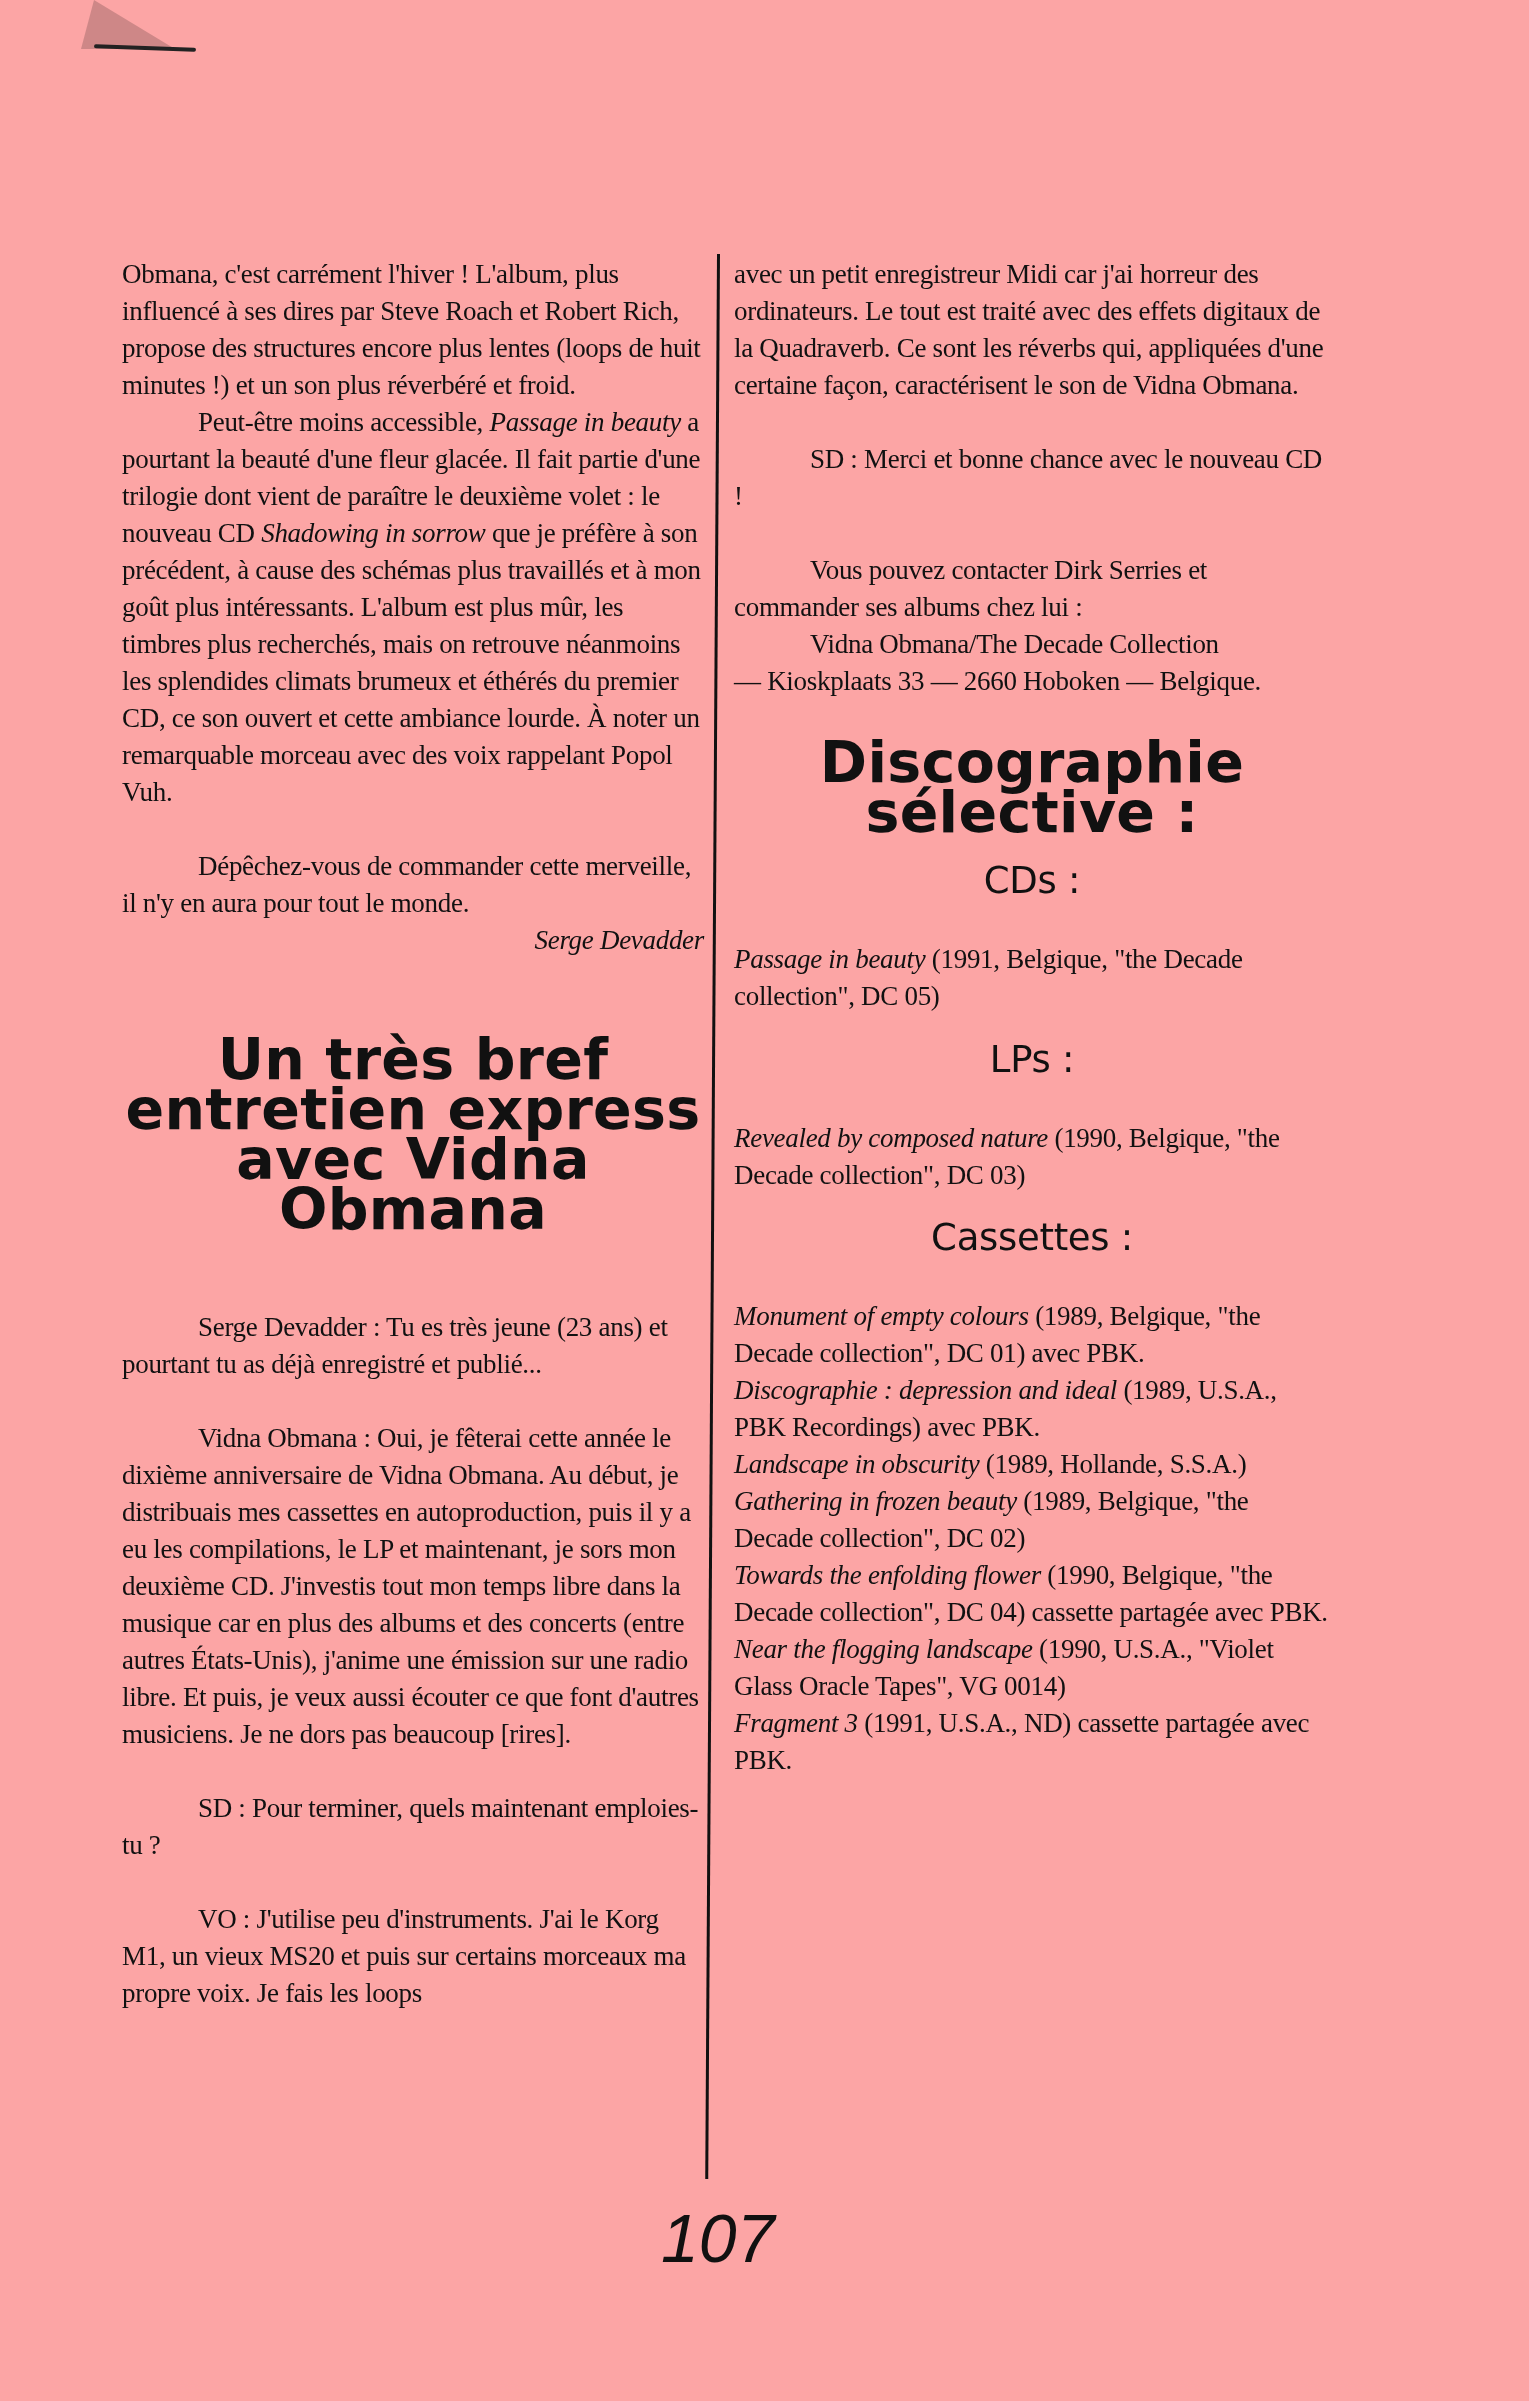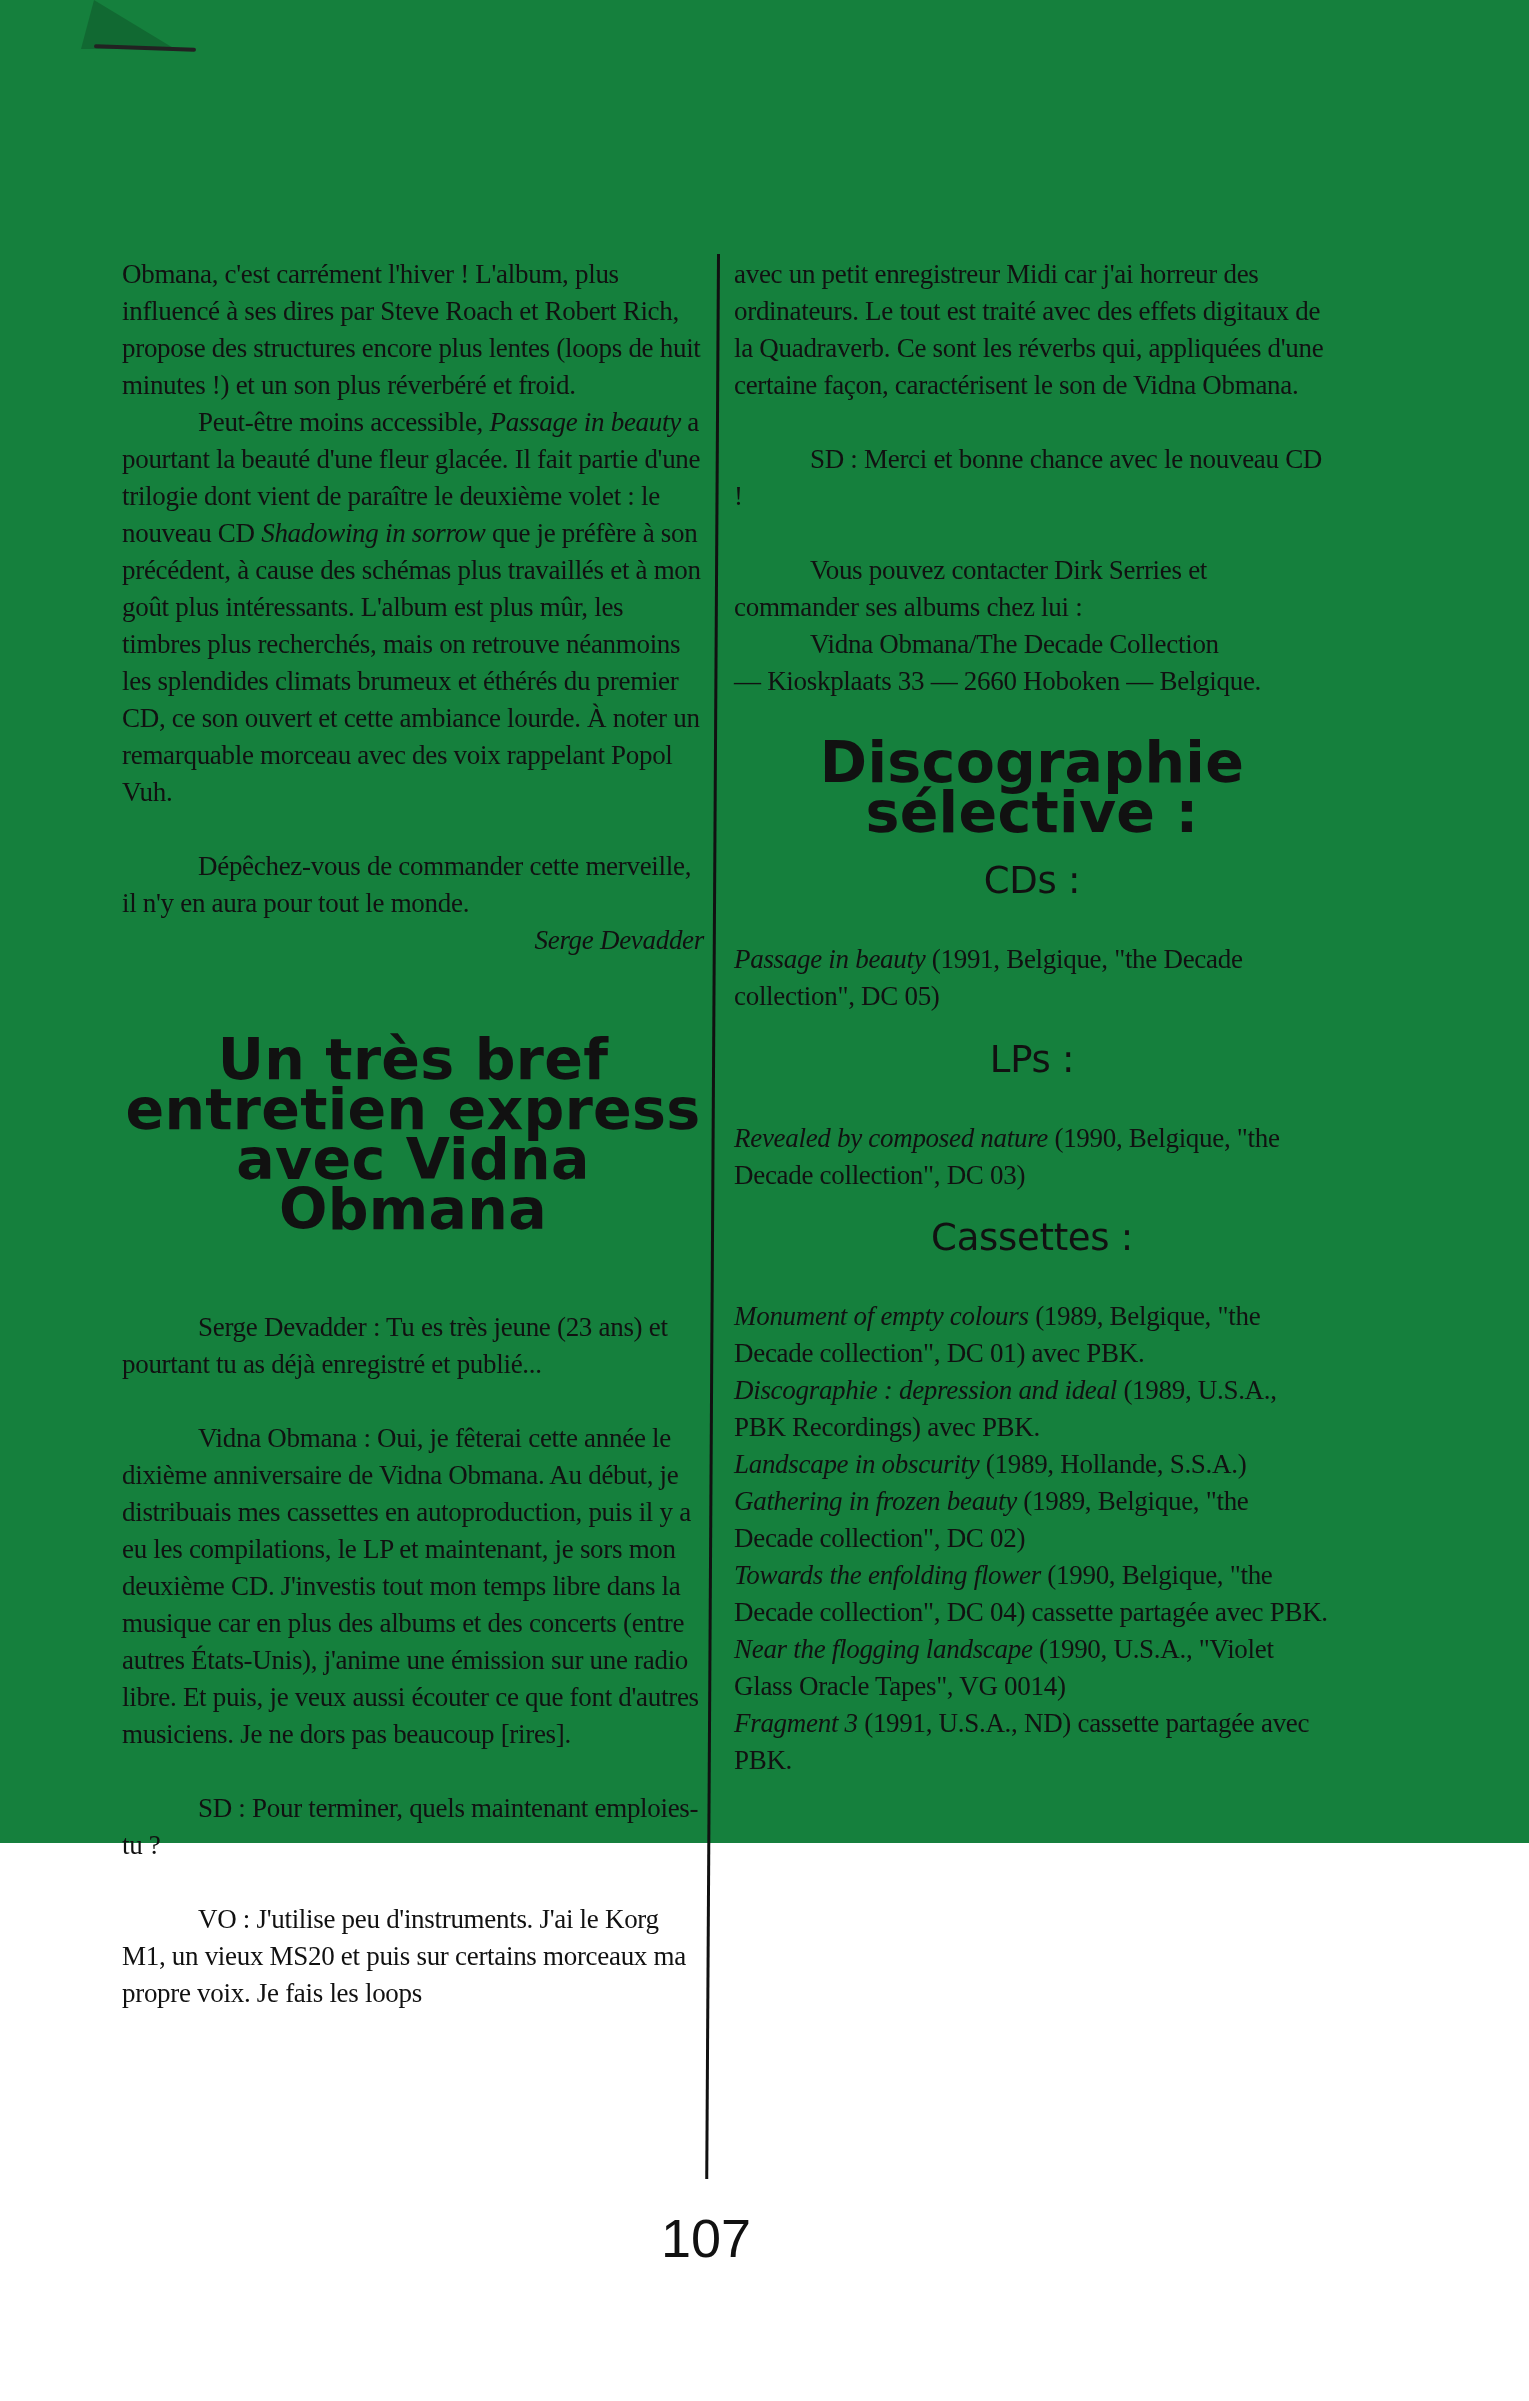--- a/index.html
+++ b/index.html
@@ -1,17 +1,17 @@
 <!DOCTYPE html>
 <html style="font-size:11px"><head>
 <meta charset="utf-8">
 <style>
   html, body { margin: 0; padding: 0; background: #ffffff; }
   body { width: 1530px; height: 2401px; position: relative; overflow: hidden; color: #111; }
-  .page { position: absolute; left: 0; top: 0; width: 1530px; height: 1843px; background: #15803d; }
+  .page { position: absolute; left: 0; top: 0; width: 1530px; height: 2401px; background: #fca5a5; }
 
   .scan-corner { position: absolute; left: 81px; top: 0; width: 0; height: 0;
     border-left: 13.6px solid transparent; border-right: 81px solid transparent;
     border-bottom: 49px solid rgba(0,0,0,0.18); }
   .scan-corner-edge { position: absolute; left: 94px; top: 46px; width: 102px; height: 4.1px;
     background: #222; border-radius: 2px; transform: rotate(2deg); }
 
   .col { position: absolute; font-family: "Liberation Serif", "DejaVu Serif", serif; font-size: 27px;
     line-height: 37px; letter-spacing: -0.3px; }
   .col-left { left: 122px; top: 256px; width: 582px; }
@@ -26,22 +26,22 @@
   em { font-style: italic; }
 
   .heading { font-family: "DejaVu Sans", "Liberation Sans", sans-serif; font-weight: bold;
     text-align: center; font-size: 57px; line-height: 50px; letter-spacing: 0.3px; margin: 0; }
   .subheading { font-family: "DejaVu Sans", "Liberation Sans", sans-serif; font-weight: normal;
     text-align: center; font-size: 37px; line-height: 47px; margin: 0; }
 
   .divider { position: absolute; left: 717px; top: 254px; width: 2.7px; height: 1925px;
     background: #111; transform-origin: top left; transform: rotate(0.35deg); }
 
-  .page-number { position: absolute; left: 661px; top: 2211px; width: 108px; text-align: left;
-    font-family: "Liberation Sans", "DejaVu Sans", sans-serif; font-size: 54px; line-height: 54px; }
+  .page-number { position: absolute; left: 661px; top: 2211px; width: 108px; text-align: center;
+    font-family: "Liberation Sans", "DejaVu Sans", sans-serif; font-size: 68px; line-height: 54px; font-style: italic; }
 
   .disco-item { margin: 0; }
 </style>
 </head>
 <body>
 
 <div class="page">
   <div class="scan-corner"></div>
   <div class="scan-corner-edge"></div>
 

